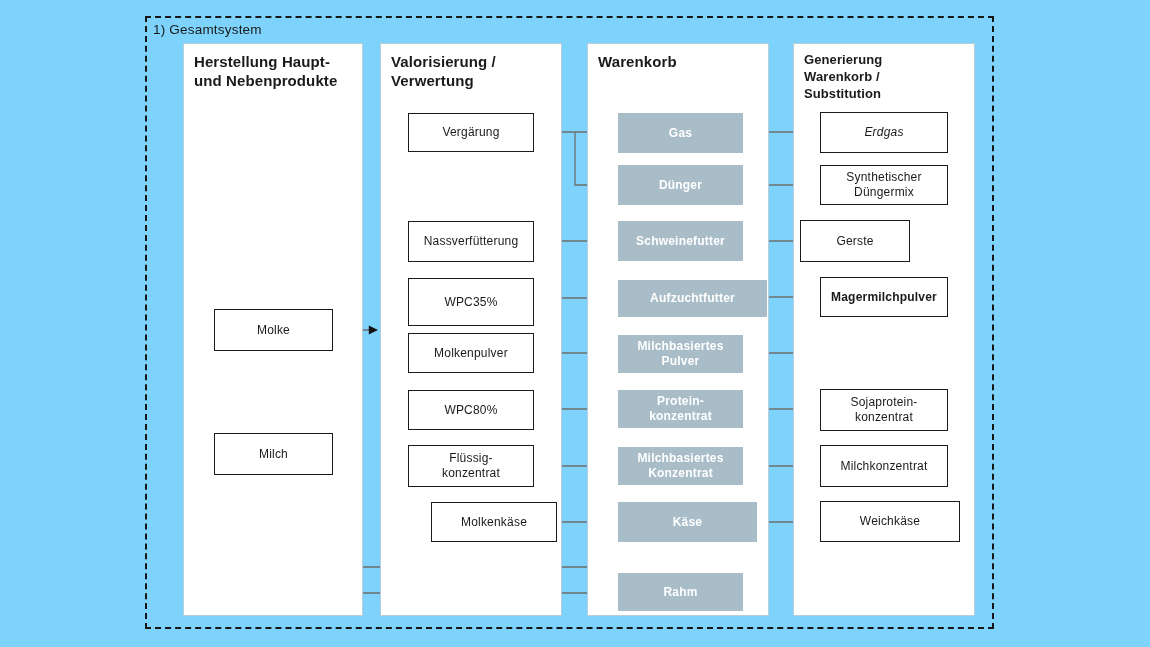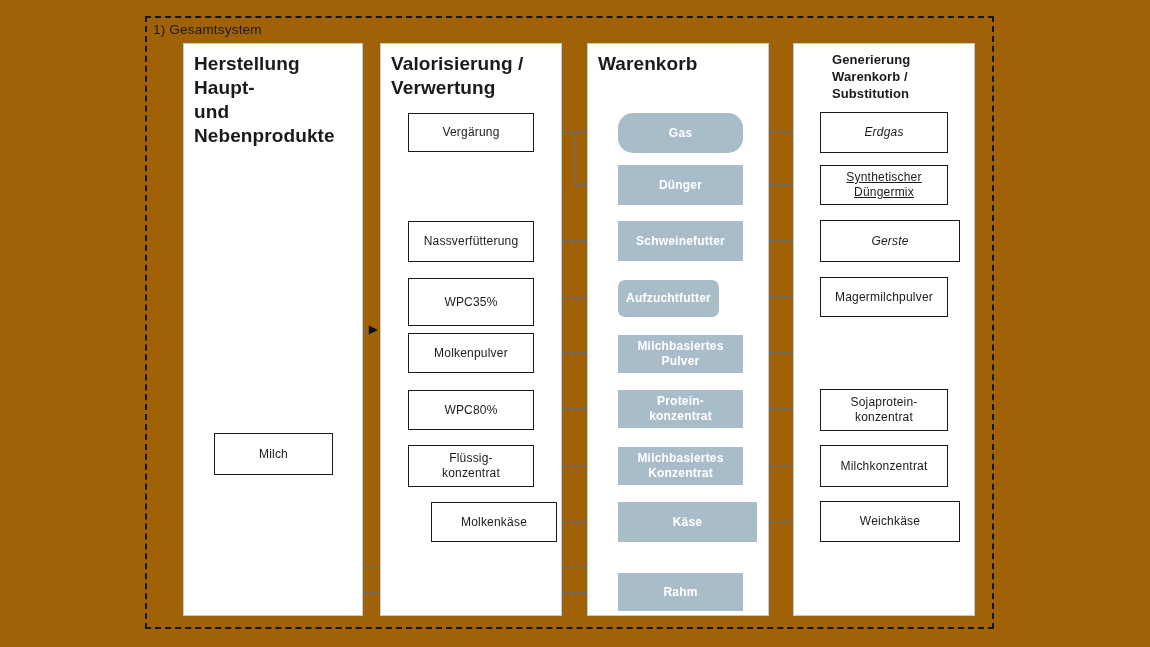--- a/index.html
+++ b/index.html
@@ -5,21 +5,21 @@
   html, body {
     margin: 0;
     padding: 0;
     background: #ffffff;
     font-family: "Liberation Sans", "DejaVu Sans", sans-serif;
   }
   #stage {
     position: relative;
     width: 1150px;
     height: 647px;
-    background: #a16207;
+    background: #7dd3fc;
     overflow: hidden;
   }
   #outer-frame {
     position: absolute;
     border: 2px dashed #161616;
     background: transparent;
   }
   #diagram-title {
     position: absolute;
     font-size: 13.5px;
@@ -28,21 +28,21 @@
     white-space: nowrap;
   }
   .panel {
     position: absolute;
     border: 1px solid var(--panel-border, #b8cdd9);
     background: #ffffff;
     box-sizing: border-box;
   }
   .panel-header {
     font-weight: bold;
-    font-size: 19px;
+    font-size: 15px;
     line-height: 1.27;
     color: #1a1a1a;
     padding: 8px 8px 0 10px;
     white-space: pre-line;
     letter-spacing: 0.1px;
   }
   .panel-header.compact {
     font-size: 13px;
     line-height: 1.3;
   }
@@ -118,48 +118,49 @@
       <div class="panel-header">Herstellung Haupt-
 und Nebenprodukte</div>
     </div>
     <div class="panel" style="left: 380px; top: 43px; width: 182px; height: 573px;">
       <div class="panel-header">Valorisierung /
 Verwertung</div>
     </div>
     <div class="panel" style="left: 587px; top: 43px; width: 182px; height: 573px;">
       <div class="panel-header">Warenkorb</div>
     </div>
-    <div class="panel" style="left: 793px; top: 43px; width: 182px; height: 573px; padding-left: 28px;">
+    <div class="panel" style="left: 793px; top: 43px; width: 182px; height: 573px;">
       <div class="panel-header compact">Generierung
 Warenkorb /
 Substitution</div>
     </div>
+    <div class="node plain" style="left: 214px; top: 309px; width: 119px; height: 42px;">Molke</div>
     <div class="node plain" style="left: 214px; top: 433px; width: 119px; height: 42px;">Milch</div>
     <div class="node plain" style="left: 408px; top: 113px; width: 126px; height: 39px;">Vergärung</div>
     <div class="node plain" style="left: 408px; top: 221px; width: 126px; height: 41px;">Nassverfütterung</div>
     <div class="node plain" style="left: 408px; top: 278px; width: 126px; height: 48px;">WPC35%</div>
     <div class="node plain" style="left: 408px; top: 333px; width: 126px; height: 40px;">Molkenpulver</div>
     <div class="node plain" style="left: 408px; top: 390px; width: 126px; height: 40px;">WPC80%</div>
     <div class="node plain" style="left: 408px; top: 445px; width: 126px; height: 42px;">Flüssig-
 konzentrat</div>
     <div class="node plain" style="left: 408px; top: 502px; width: 126px; height: 40px; margin-left: 23px;">Molkenkäse</div>
-    <div class="node filled" style="left: 618px; top: 113px; width: 125px; height: 40px; border-radius: 15px;">Gas</div>
+    <div class="node filled" style="left: 618px; top: 113px; width: 125px; height: 40px;">Gas</div>
     <div class="node filled" style="left: 618px; top: 165px; width: 125px; height: 40px;">Dünger</div>
     <div class="node filled" style="left: 618px; top: 221px; width: 125px; height: 40px;">Schweinefutter</div>
-    <div class="node filled" style="left: 618px; top: 280px; width: 101px; height: 37px; border-radius: 7px;">Aufzuchtfutter</div>
+    <div class="node filled" style="left: 618px; top: 280px; width: 149px; height: 37px;">Aufzuchtfutter</div>
     <div class="node filled" style="left: 618px; top: 335px; width: 125px; height: 38px;">Milchbasiertes
 Pulver</div>
     <div class="node filled" style="left: 618px; top: 390px; width: 125px; height: 38px;">Protein-
 konzentrat</div>
     <div class="node filled" style="left: 618px; top: 447px; width: 125px; height: 38px;">Milchbasiertes
 Konzentrat</div>
     <div class="node filled" style="left: 618px; top: 502px; width: 139px; height: 40px;">Käse</div>
     <div class="node filled" style="left: 618px; top: 573px; width: 125px; height: 38px;">Rahm</div>
     <div class="node plain" style="left: 820px; top: 112px; width: 128px; height: 41px; font-style: italic;">Erdgas</div>
-    <div class="node plain" style="left: 820px; top: 165px; width: 128px; height: 40px; text-decoration: underline;">Synthetischer
+    <div class="node plain" style="left: 820px; top: 165px; width: 128px; height: 40px;">Synthetischer
 Düngermix</div>
-    <div class="node plain" style="left: 820px; top: 220px; width: 140px; height: 42px; font-style: italic;">Gerste</div>
-    <div class="node plain" style="left: 820px; top: 277px; width: 128px; height: 40px;">Magermilchpulver</div>
+    <div class="node plain" style="left: 800px; top: 220px; width: 110px; height: 42px;">Gerste</div>
+    <div class="node plain" style="left: 820px; top: 277px; width: 128px; height: 40px; font-weight: bold;">Magermilchpulver</div>
     <div class="node plain" style="left: 820px; top: 389px; width: 128px; height: 42px;">Sojaprotein-
 konzentrat</div>
     <div class="node plain" style="left: 820px; top: 445px; width: 128px; height: 42px;">Milchkonzentrat</div>
     <div class="node plain" style="left: 820px; top: 501px; width: 140px; height: 41px;">Weichkäse</div>
   </div>
 
 </body></html>

